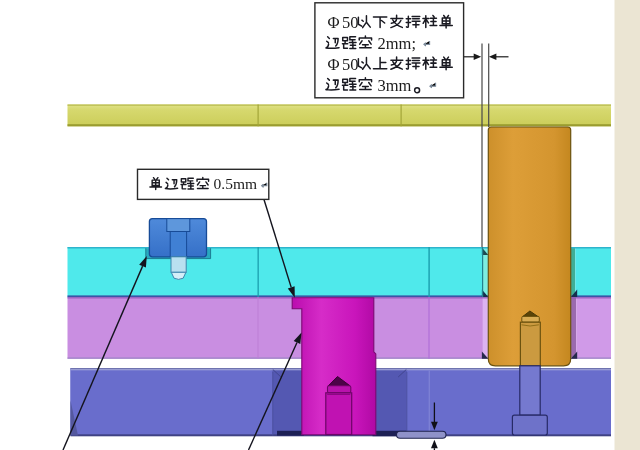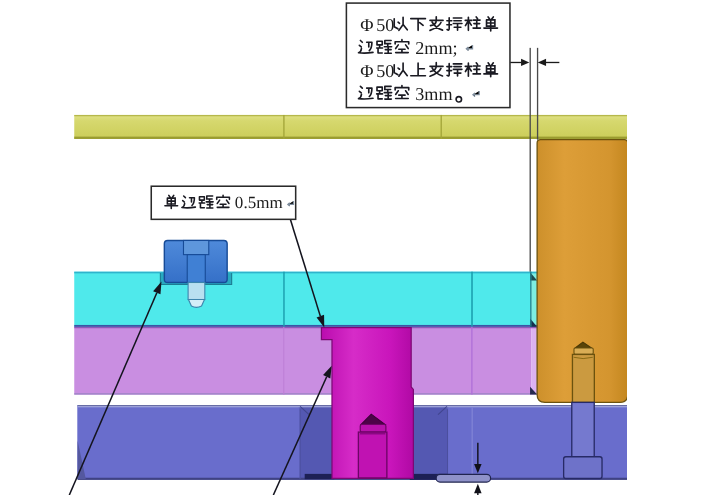--- a/index.html
+++ b/index.html
@@ -1,16 +1,16 @@
 <!DOCTYPE html>
 <html><head>
 <meta charset="utf-8">
 <style>
 html,body{margin:0;padding:0;background:#ffffff;}
-#page{position:relative;width:570px;height:450px;background:#ffffff;overflow:hidden;
+#page{position:relative;width:640px;height:450px;background:#ffffff;overflow:hidden;
 font-family:"Liberation Serif",serif;}
 svg{position:absolute;left:0;top:0;}
 </style>
 </head>
 <body>
 <div id="page">
 <svg width="640" height="450" viewBox="0 0 640 450">
 <defs>
 <linearGradient id="gy" x1="0" y1="0" x2="0" y2="1">
   <stop offset="0" stop-color="#e0e288"></stop>

